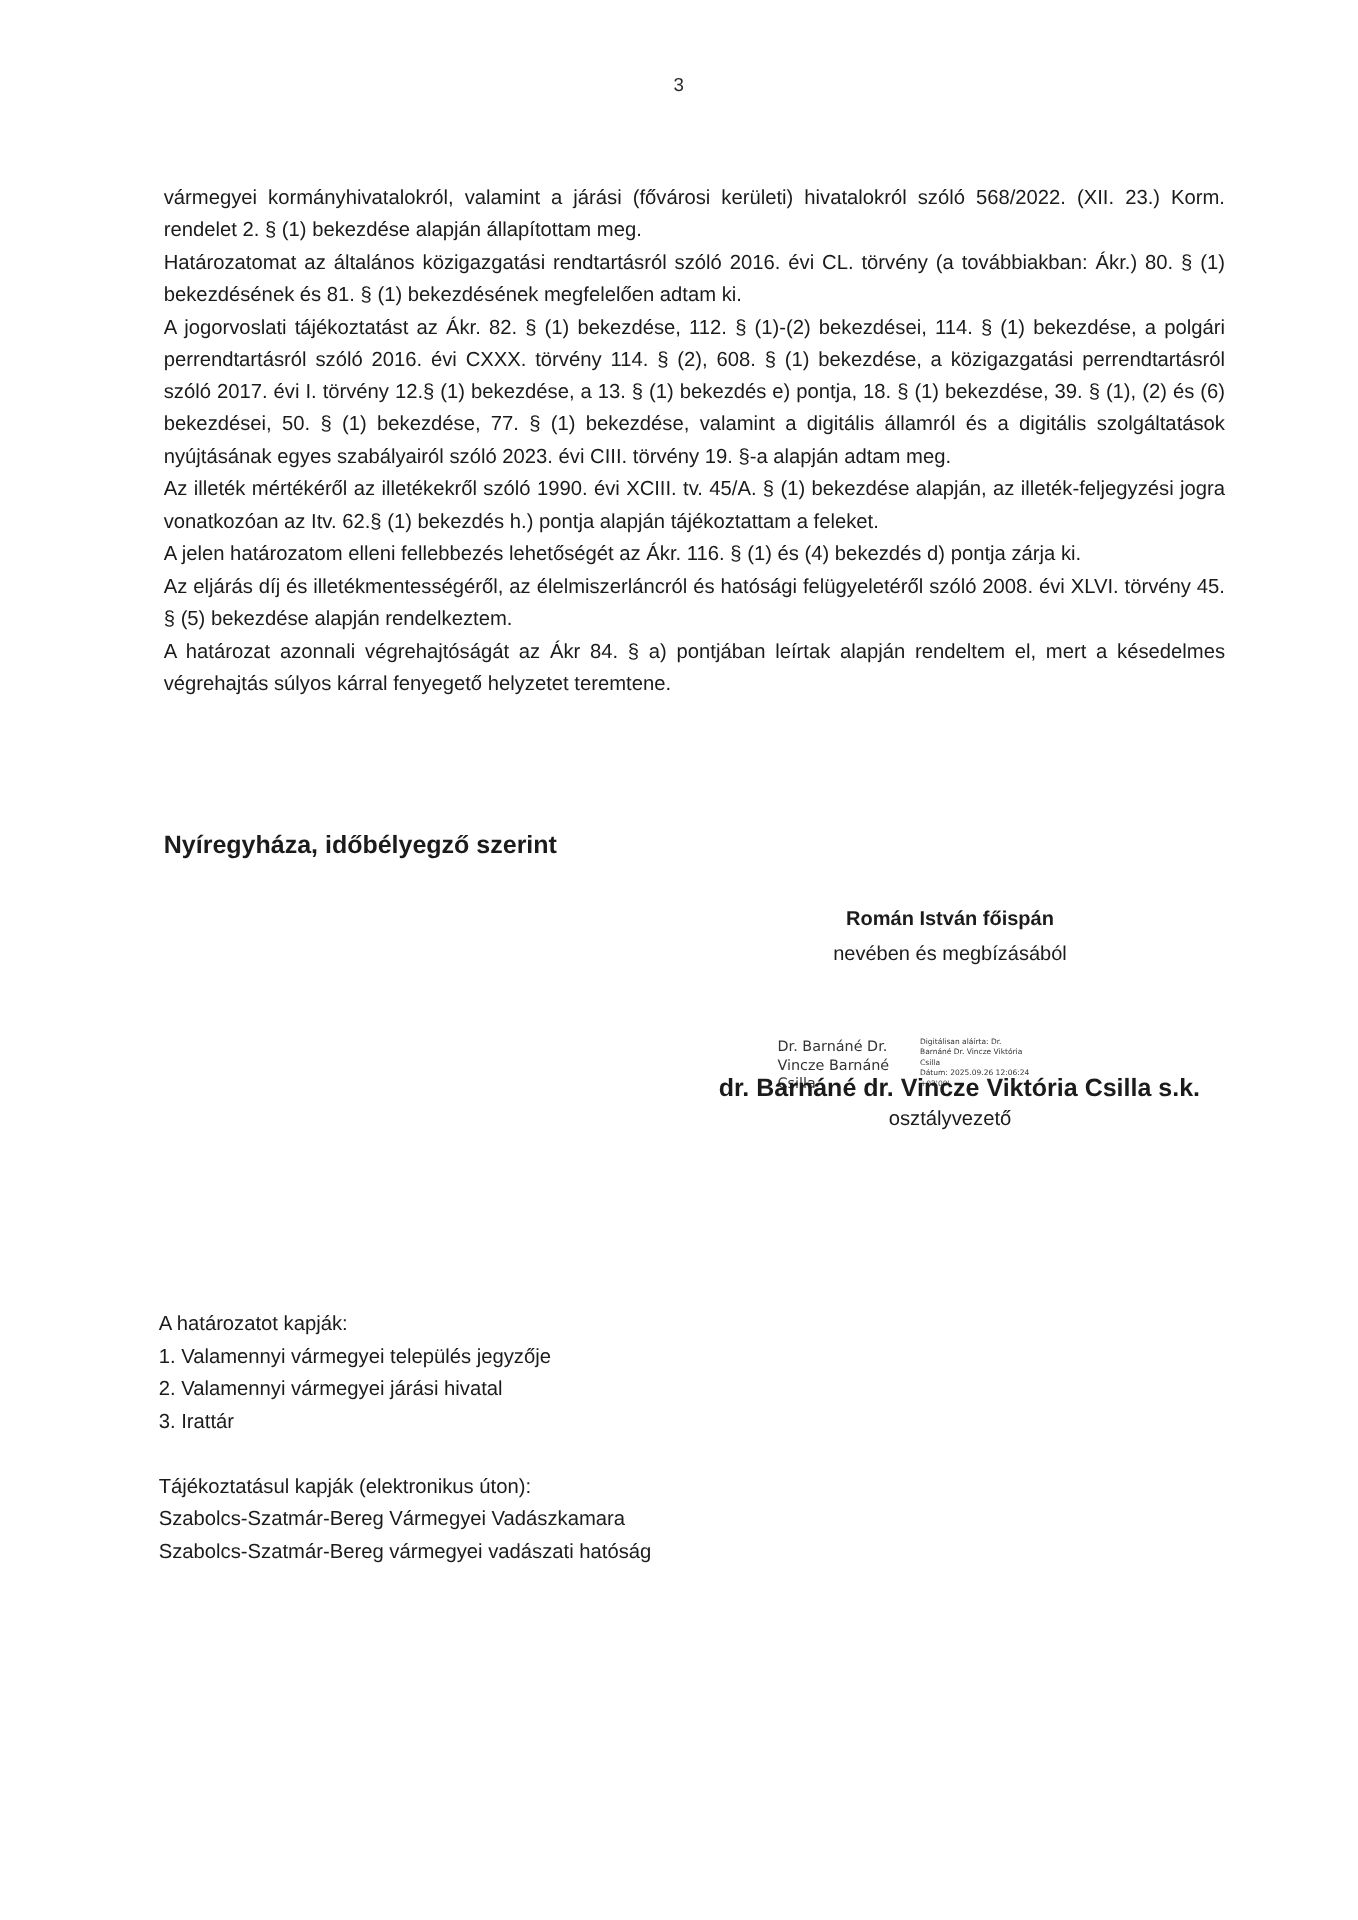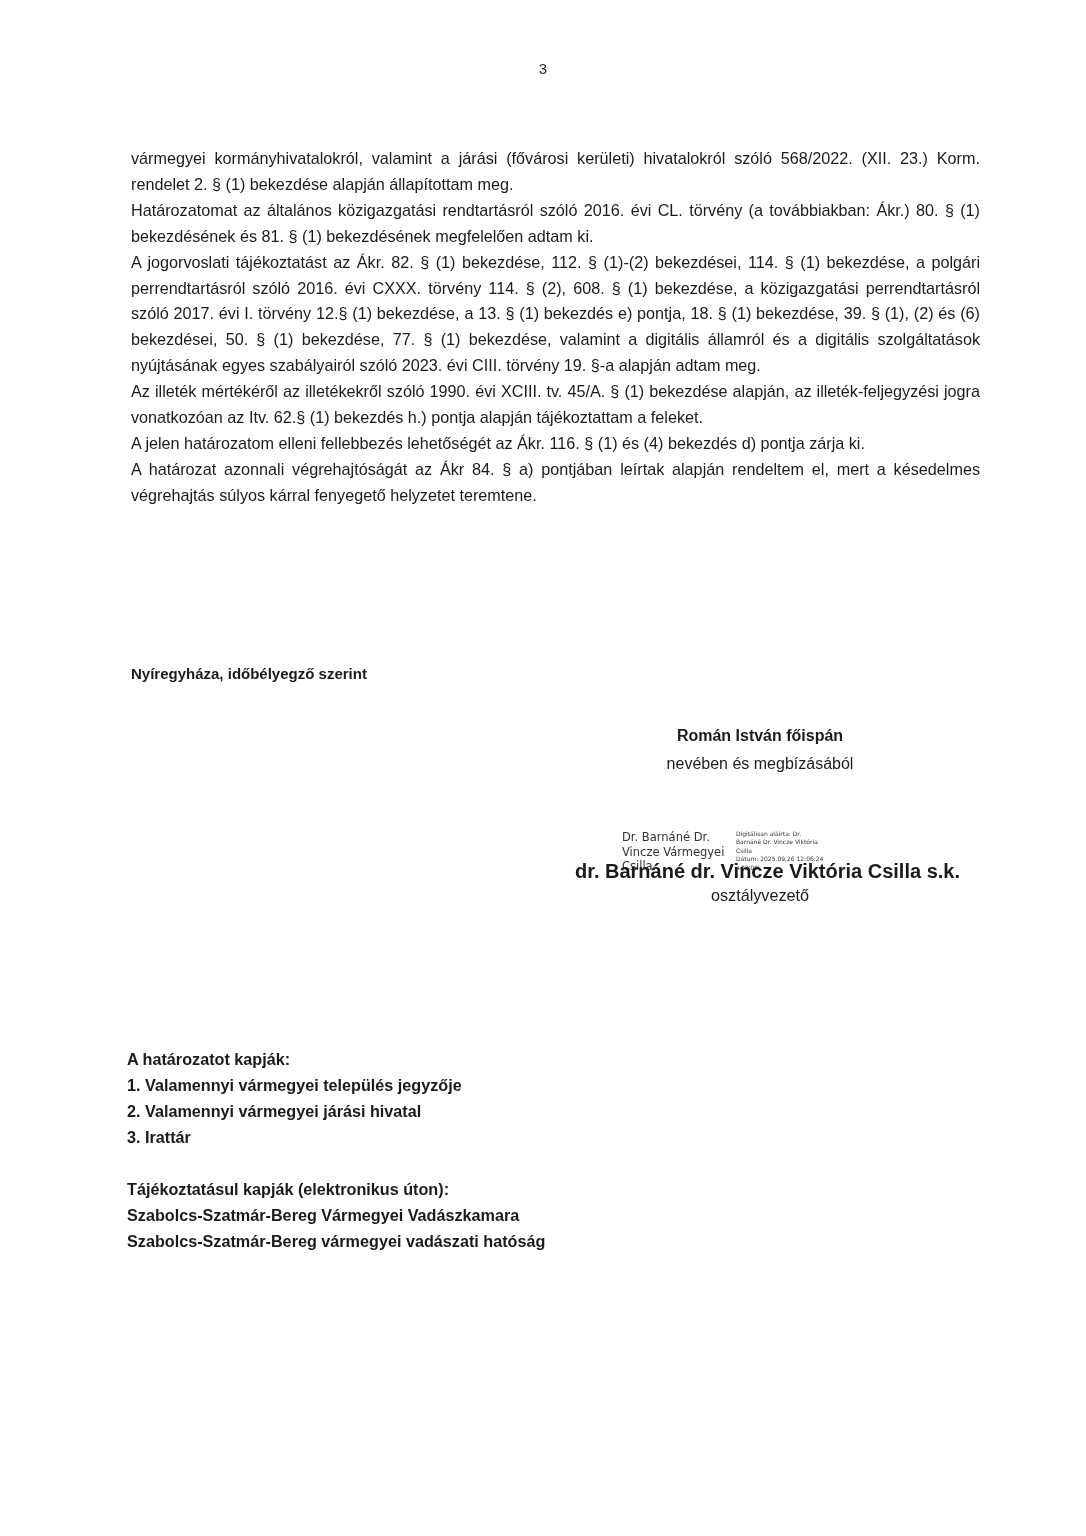--- a/index.html
+++ b/index.html
@@ -3,58 +3,59 @@
 <meta charset="utf-8">
 <style>
   html, body { margin: 0; padding: 0; background: #ffffff; }
   body { width: 1086px; height: 1536px; position: relative; overflow: hidden;
          font-family: "Liberation Sans", sans-serif; color: #1b1b1b; }
   .page-number { position: absolute; top: 60px; left: 0; width: 1086px; text-align: center;
                  font-size: 15px; color: #2a2a2a; }
   .body-text { position: absolute; left: 131px; top: 146px; width: 849px;
                font-size: 16.2px; line-height: 25.9px; text-align: justify; }
   .body-text p { margin: 0; }
-  .place-date { position: absolute; left: 131px; top: 665px; font-weight: bold; font-size: 15px; }
+  .place-date { position: absolute; left: 131px; top: 665px; font-weight: bold; font-size: 20px; }
   .signer-block { position: absolute; left: 580px; top: 722px; width: 360px; text-align: center; font-size: 16px; line-height: 28px; }
   .signer-title { font-weight: bold; }
   .digital-sig { position: absolute; left: 622px; top: 830px; display: flex; align-items: flex-start; font-family: "DejaVu Sans", sans-serif; color: #333; }
   .sig-name { font-size: 11.5px; line-height: 14.5px; width: 110px; }
   .sig-meta { font-size: 6px; line-height: 8.4px; margin-left: 4px; width: 110px; }
   .sig-meta div { white-space: nowrap; }
   .signatory-name { position: absolute; left: 560px; top: 860px; width: 400px; text-align: right; font-weight: bold; font-size: 20px; }
   .signatory-role { position: absolute; left: 560px; top: 886px; width: 400px; text-align: center; font-size: 16.2px; }
-  .distribution { position: absolute; left: 127px; top: 1046px; font-size: 16.2px; line-height: 26px; font-weight: bold; }
+  .distribution { position: absolute; left: 127px; top: 1046px; font-size: 16.2px; line-height: 26px; }
   .distribution p { margin: 0; }
   .gap { height: 26px; }
 </style>
 </head>
 <body>
 
 <div class="page-number">3</div>
 
 <div class="body-text">
   <p>vármegyei kormányhivatalokról, valamint a járási (fővárosi kerületi) hivatalokról szóló 568/2022. (XII. 23.) Korm. rendelet 2. § (1) bekezdése alapján állapítottam meg.</p>
   <p>Határozatomat az általános közigazgatási rendtartásról szóló 2016. évi CL. törvény (a továbbiakban: Ákr.) 80. § (1) bekezdésének és 81. § (1) bekezdésének megfelelően adtam ki.</p>
   <p>A jogorvoslati tájékoztatást az Ákr. 82. § (1) bekezdése, 112. § (1)-(2) bekezdései, 114. § (1) bekezdése, a polgári perrendtartásról szóló 2016. évi CXXX. törvény 114. § (2), 608. § (1) bekezdése, a közigazgatási perrendtartásról szóló 2017. évi I. törvény 12.§ (1) bekezdése, a 13. § (1) bekezdés e) pontja, 18. § (1) bekezdése, 39. § (1), (2) és (6) bekezdései, 50. § (1) bekezdése, 77. § (1) bekezdése, valamint a digitális államról és a digitális szolgáltatások nyújtásának egyes szabályairól szóló 2023. évi CIII. törvény 19. §-a alapján adtam meg.</p>
   <p>Az illeték mértékéről az illetékekről szóló 1990. évi XCIII. tv. 45/A. § (1) bekezdése alapján, az illeték-feljegyzési jogra vonatkozóan az Itv. 62.§ (1) bekezdés h.) pontja alapján tájékoztattam a feleket.</p>
   <p>A jelen határozatom elleni fellebbezés lehetőségét az Ákr. 116. § (1) és (4) bekezdés d) pontja zárja ki.</p>
+  <p>Az eljárás díj és illetékmentességéről, az élelmiszerláncról és hatósági felügyeletéről szóló 2008. évi XLVI. törvény 45. § (5) bekezdése alapján rendelkeztem.</p>
   <p>A határozat azonnali végrehajtóságát az Ákr 84. § a) pontjában leírtak alapján rendeltem el, mert a késedelmes végrehajtás súlyos kárral fenyegető helyzetet teremtene.</p>
 </div>
 
 <div class="place-date">Nyíregyháza, időbélyegző szerint</div>
 
 <div class="signer-block">
   <div class="signer-title">Román István főispán</div>
   <div>nevében és megbízásából</div>
 </div>
 
 <div class="digital-sig">
   <div class="sig-name">
     <div>Dr. Barnáné Dr.</div>
-    <div>Vincze Vármegyei</div>
+    <div>Vincze Barnáné</div>
     <div>Csilla</div>
   </div>
   <div class="sig-meta">
     <div>Digitálisan aláírta: Dr.</div>
     <div>Barnáné Dr. Vincze Viktória</div>
     <div>Csilla</div>
     <div>Dátum: 2025.09.26 12:06:24</div>
     <div>+02'00'</div>
   </div>
 </div>

